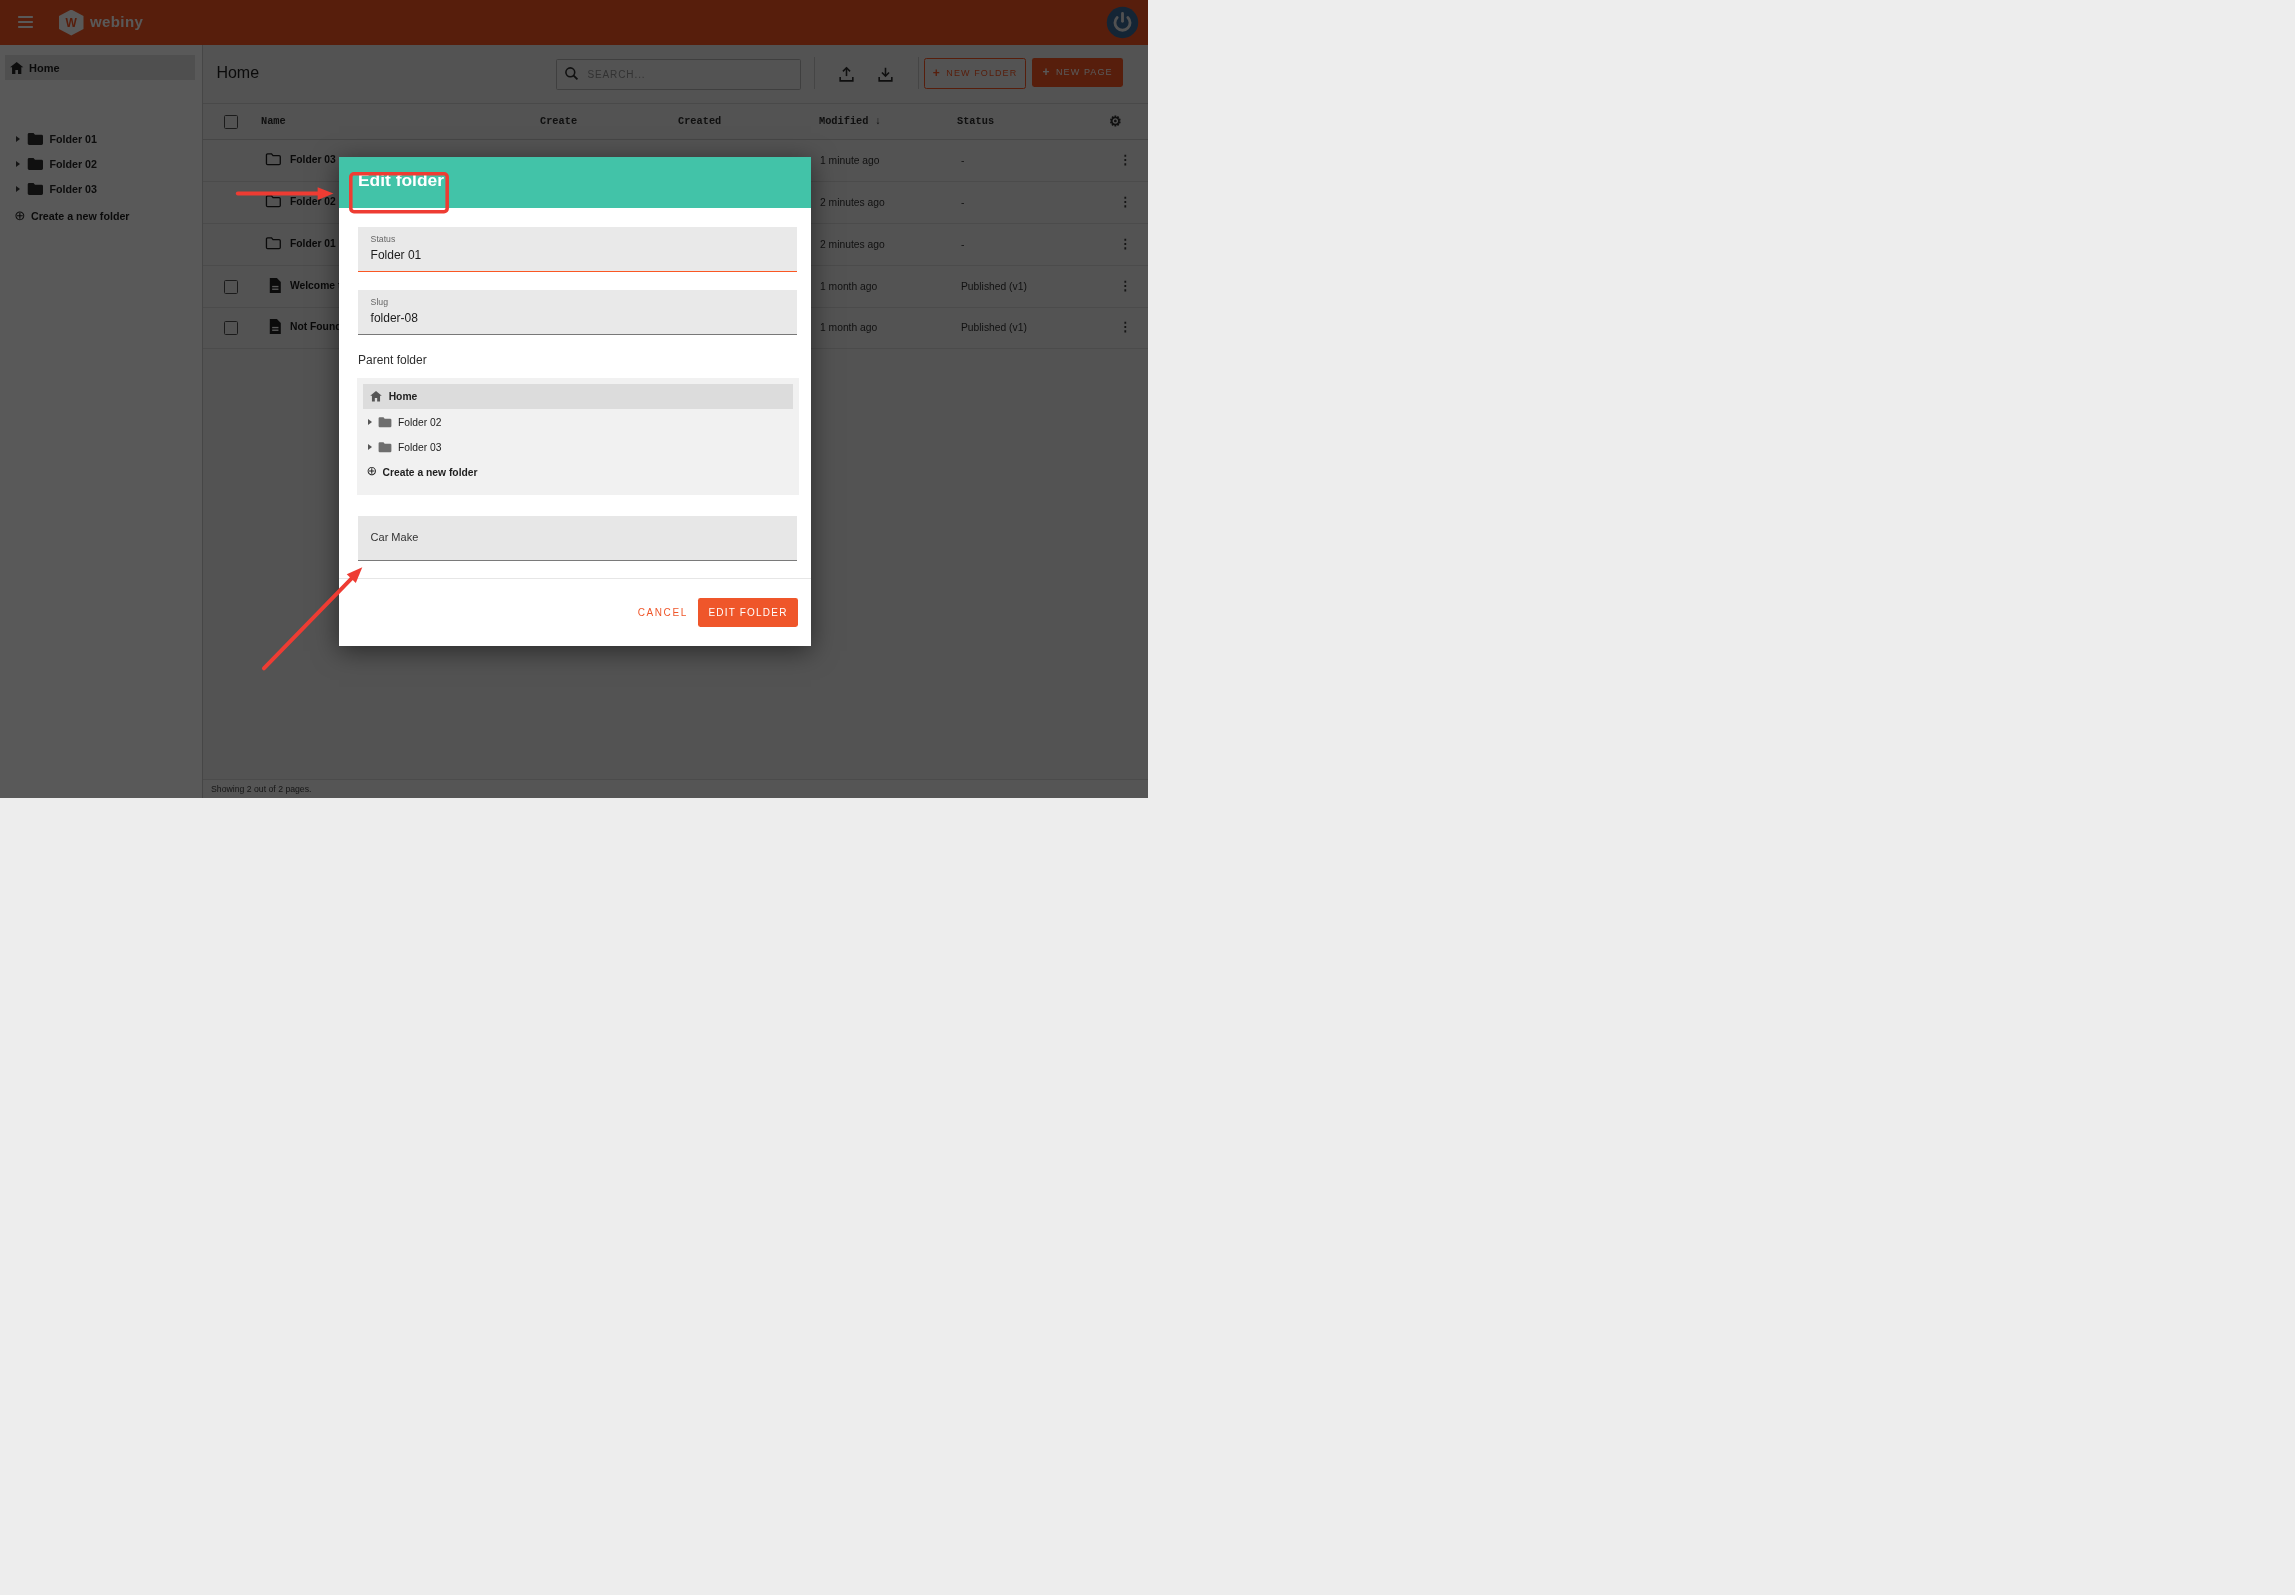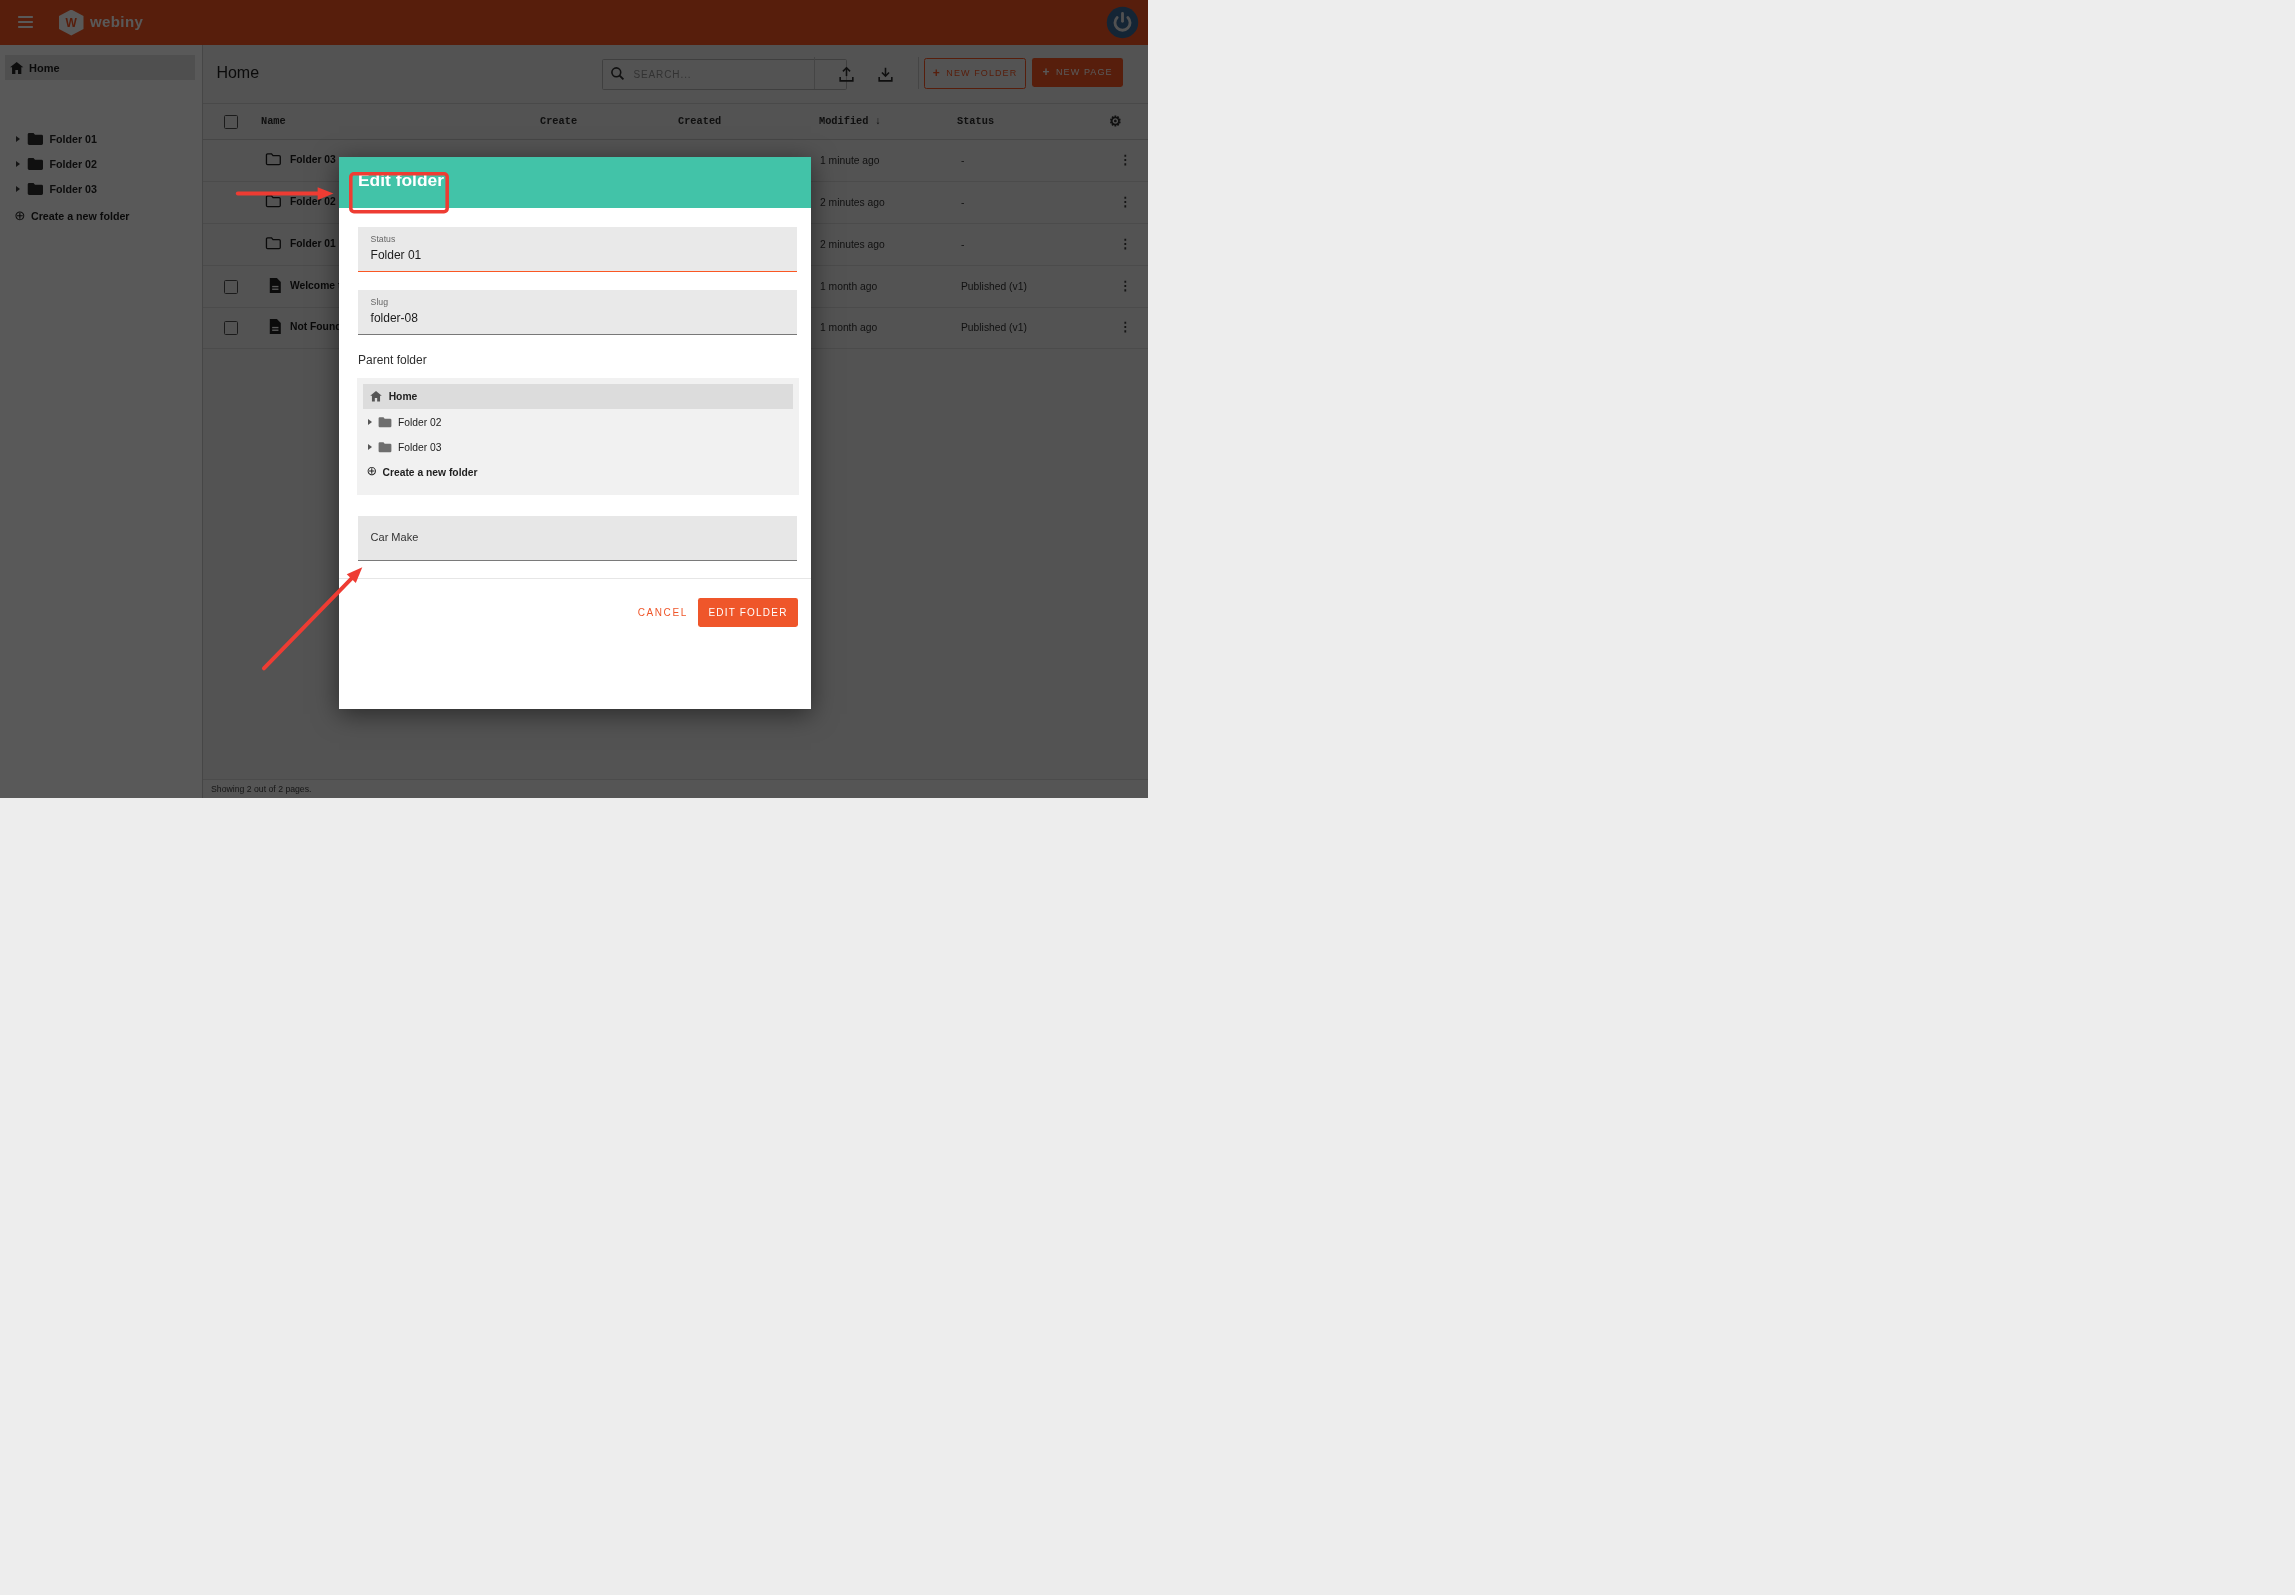--- a/index.html
+++ b/index.html
@@ -27,21 +27,21 @@
   .caret{width:0;height:0;border-left:4.7px solid #3c3c3c;border-top:3.6px solid transparent;border-bottom:3.6px solid transparent;margin-left:16px;}
   .side-item .ficon{margin-left:7.1px;}
   .side-item .lbl{margin-left:6.3px;font-size:10.7px;font-weight:bold;color:#262626;}
   .side-create{position:absolute;left:0;top:158px;width:202px;height:25px;display:flex;align-items:center;cursor:pointer;}
   .circle-plus{font-size:13.4px;color:#1e1e1e;margin-left:14.2px;line-height:13.4px;}
   .side-create .lbl{margin-left:5.5px;font-size:10.7px;font-weight:bold;color:#1e1e1e;}
   
   .main{position:absolute;left:203px;top:45px;right:0;bottom:0;background:#ededed;z-index:1;}
   .main-header{position:absolute;left:0;top:0;right:0;height:58px;border-bottom:0.8px solid #d2d2d2;}
   .page-title{position:absolute;left:13.4px;top:19px;font-size:16px;color:#222;}
-  .search-box{position:absolute;left:353px;top:14.2px;width:243px;height:28.4px;border:0.8px solid #b5b5b5;border-radius:1.6px;background:transparent;margin-left:46px;}
+  .search-box{position:absolute;left:353px;top:14.2px;width:243px;height:28.4px;border:0.8px solid #b5b5b5;border-radius:1.6px;background:transparent;}
   .search-box svg{position:absolute;left:7.1px;top:6.3px;}
   .search-input{position:absolute;left:28.4px;top:0;width:207px;height:27px;border:none;background:transparent;outline:none;
     font-family:"Liberation Sans",sans-serif;font-size:10px;letter-spacing:0.9px;color:#333;}
   .search-input::placeholder{color:#8f8f8f;}
   .vdiv{position:absolute;top:12px;width:0.8px;height:32px;background:#c6c6c6;}
   .icon-btn{position:absolute;top:20px;width:19px;height:19px;cursor:pointer;}
   .btn-new-folder{position:absolute;left:721px;top:12.6px;width:100px;height:29px;border:1.2px solid #fa5723;border-radius:2.4px;
     color:#fa5723;font-size:9px;letter-spacing:1.1px;display:flex;align-items:center;justify-content:center;cursor:pointer;background:transparent;}
   .btn-new-page{position:absolute;left:829px;top:12.6px;width:91px;height:29px;background:#fa5723;border-radius:2.4px;
     color:#fff;font-size:9px;letter-spacing:1.1px;display:flex;align-items:center;justify-content:center;cursor:pointer;}
@@ -56,21 +56,21 @@
   .row .cb{top:15px;}
   .row .icon{position:absolute;top:13.4px;}
   .row .name{position:absolute;left:87px;top:15px;font-size:10.3px;font-weight:bold;color:#1a1a1a;white-space:nowrap;}
   .row .modified{position:absolute;left:617px;top:16px;font-size:10.3px;color:#333;}
   .row .status{position:absolute;left:758px;top:16px;font-size:10.3px;color:#333;}
   .row .kebab{position:absolute;left:916px;top:13.4px;font-size:12.6px;color:#3a3a3a;cursor:pointer;font-weight:bold;}
   .list-footer{position:absolute;left:0;right:0;top:734px;height:19px;background:#f4f4f4;border-top:0.8px solid #d8d8d8;}
   .list-footer .txt{position:absolute;left:8px;top:4px;font-size:8.7px;color:#444;}
   
   .backdrop{position:absolute;left:0;top:0;width:1148px;height:798px;background:rgba(0,0,0,0.65);z-index:50;}
-  .modal{position:absolute;left:339px;top:157px;width:472px;height:552px;background:#fff;z-index:60;box-shadow:0 4.7px 24px rgba(0,0,0,.5);}
+  .modal{position:absolute;left:339px;top:157px;width:472px;height:489px;background:#fff;z-index:60;box-shadow:0 4.7px 24px rgba(0,0,0,.5);}
   .modal-header{position:absolute;left:0;top:0;width:472px;height:51px;background:#42c3a8;}
   .modal-title{position:absolute;left:19px;top:13.4px;color:#fff;font-size:17.4px;font-weight:bold;}
   .field{position:absolute;left:19px;width:439px;height:44px;background:#e9e9e9;cursor:text;}
   .field .flabel{position:absolute;left:12.6px;top:7.1px;font-size:8.7px;color:#666;}
   .field .fvalue{position:absolute;left:12.6px;top:20.5px;font-size:12px;color:#1c1c1c;}
   .u-orange{border-bottom:1.6px solid #fa5723;}
   .u-gray{border-bottom:1.6px solid #787878;}
   .parent-heading{position:absolute;left:19px;top:196px;font-size:12px;color:#2e2e2e;}
   .tree{position:absolute;left:18px;top:221px;width:442px;height:117px;background:#f1f1f1;}
   .tree-home{position:absolute;left:6.3px;top:5.5px;width:430px;height:25px;background:#dcdcdc;display:flex;align-items:center;cursor:pointer;}

